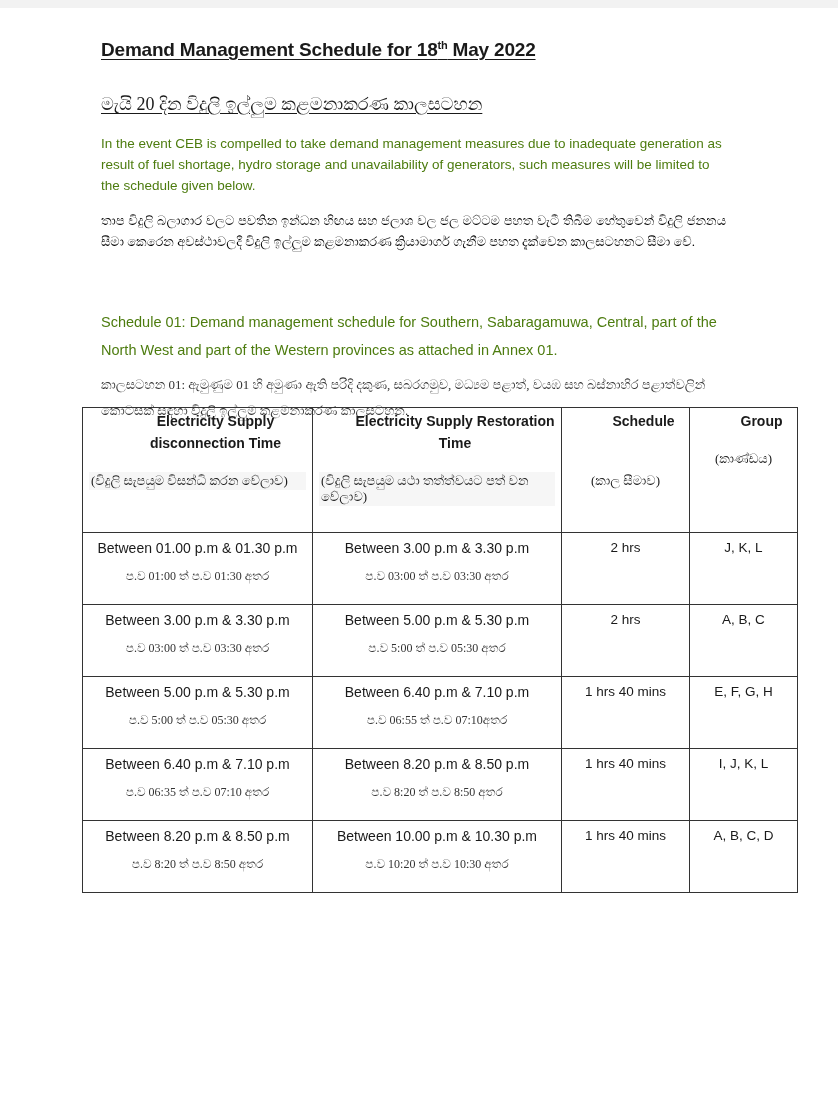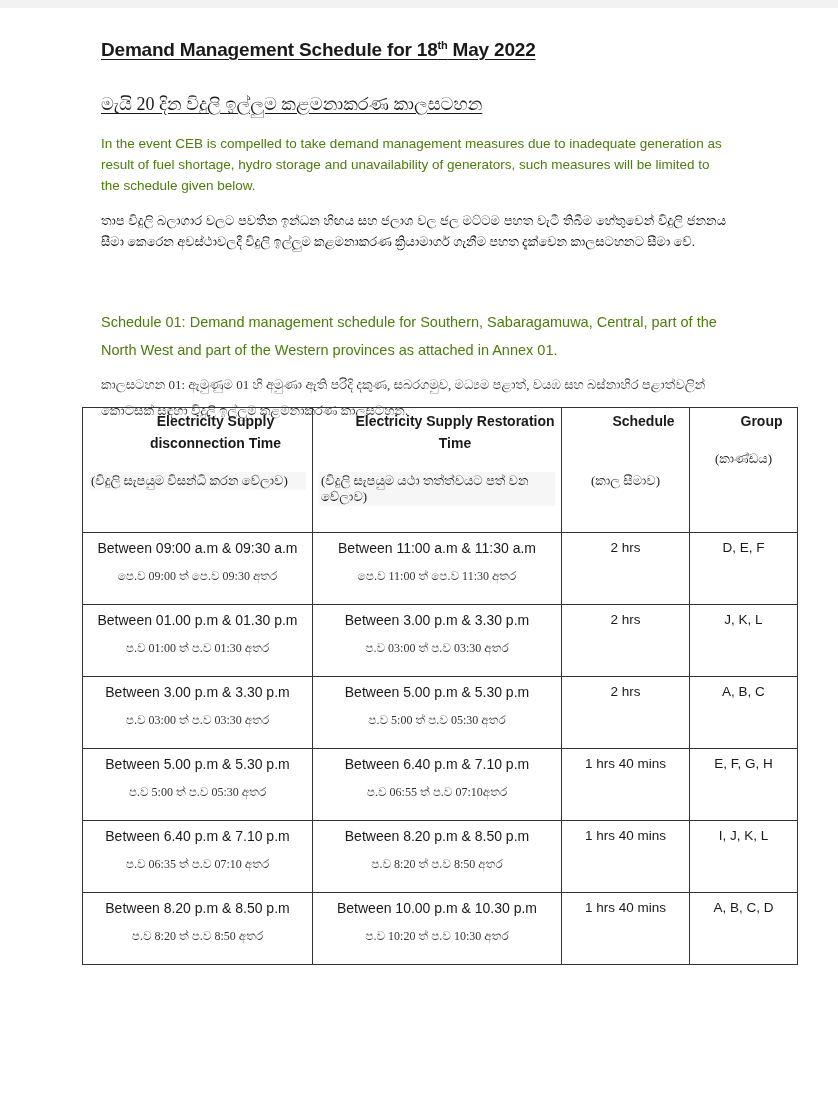--- a/index.html
+++ b/index.html
@@ -81,36 +81,20 @@
       </th>
       <th>
         <div class="hdr-en">Group</div>
         <div class="hdr-si c" style="">(කාණ්ඩය)</div>
       </th>
     </tr>
   </thead>
   <tbody id="rows">
       <tr>
         <td>
-          <div class="en">Between 09:00 a.m &amp; 09:30 a.m</div>
-          <div class="si">පෙ.ව 09:00 ත් පෙ.ව 09:30 අතර</div>
-        </td>
-        <td>
-          <div class="en">Between 11:00 a.m &amp; 11:30 a.m</div>
-          <div class="si">පෙ.ව 11:00 ත් පෙ.ව 11:30 අතර</div>
-        </td>
-        <td>
-          <div class="dur">2 hrs</div>
-        </td>
-        <td>
-          <div class="grp">D, E, F</div>
-        </td>
-      </tr>
-      <tr>
-        <td>
           <div class="en">Between 01.00 p.m &amp; 01.30 p.m</div>
           <div class="si">ප.ව 01:00 ත් ප.ව 01:30 අතර</div>
         </td>
         <td>
           <div class="en">Between 3.00 p.m &amp; 3.30 p.m</div>
           <div class="si">ප.ව 03:00 ත් ප.ව 03:30 අතර</div>
         </td>
         <td>
           <div class="dur">2 hrs</div>
         </td>

